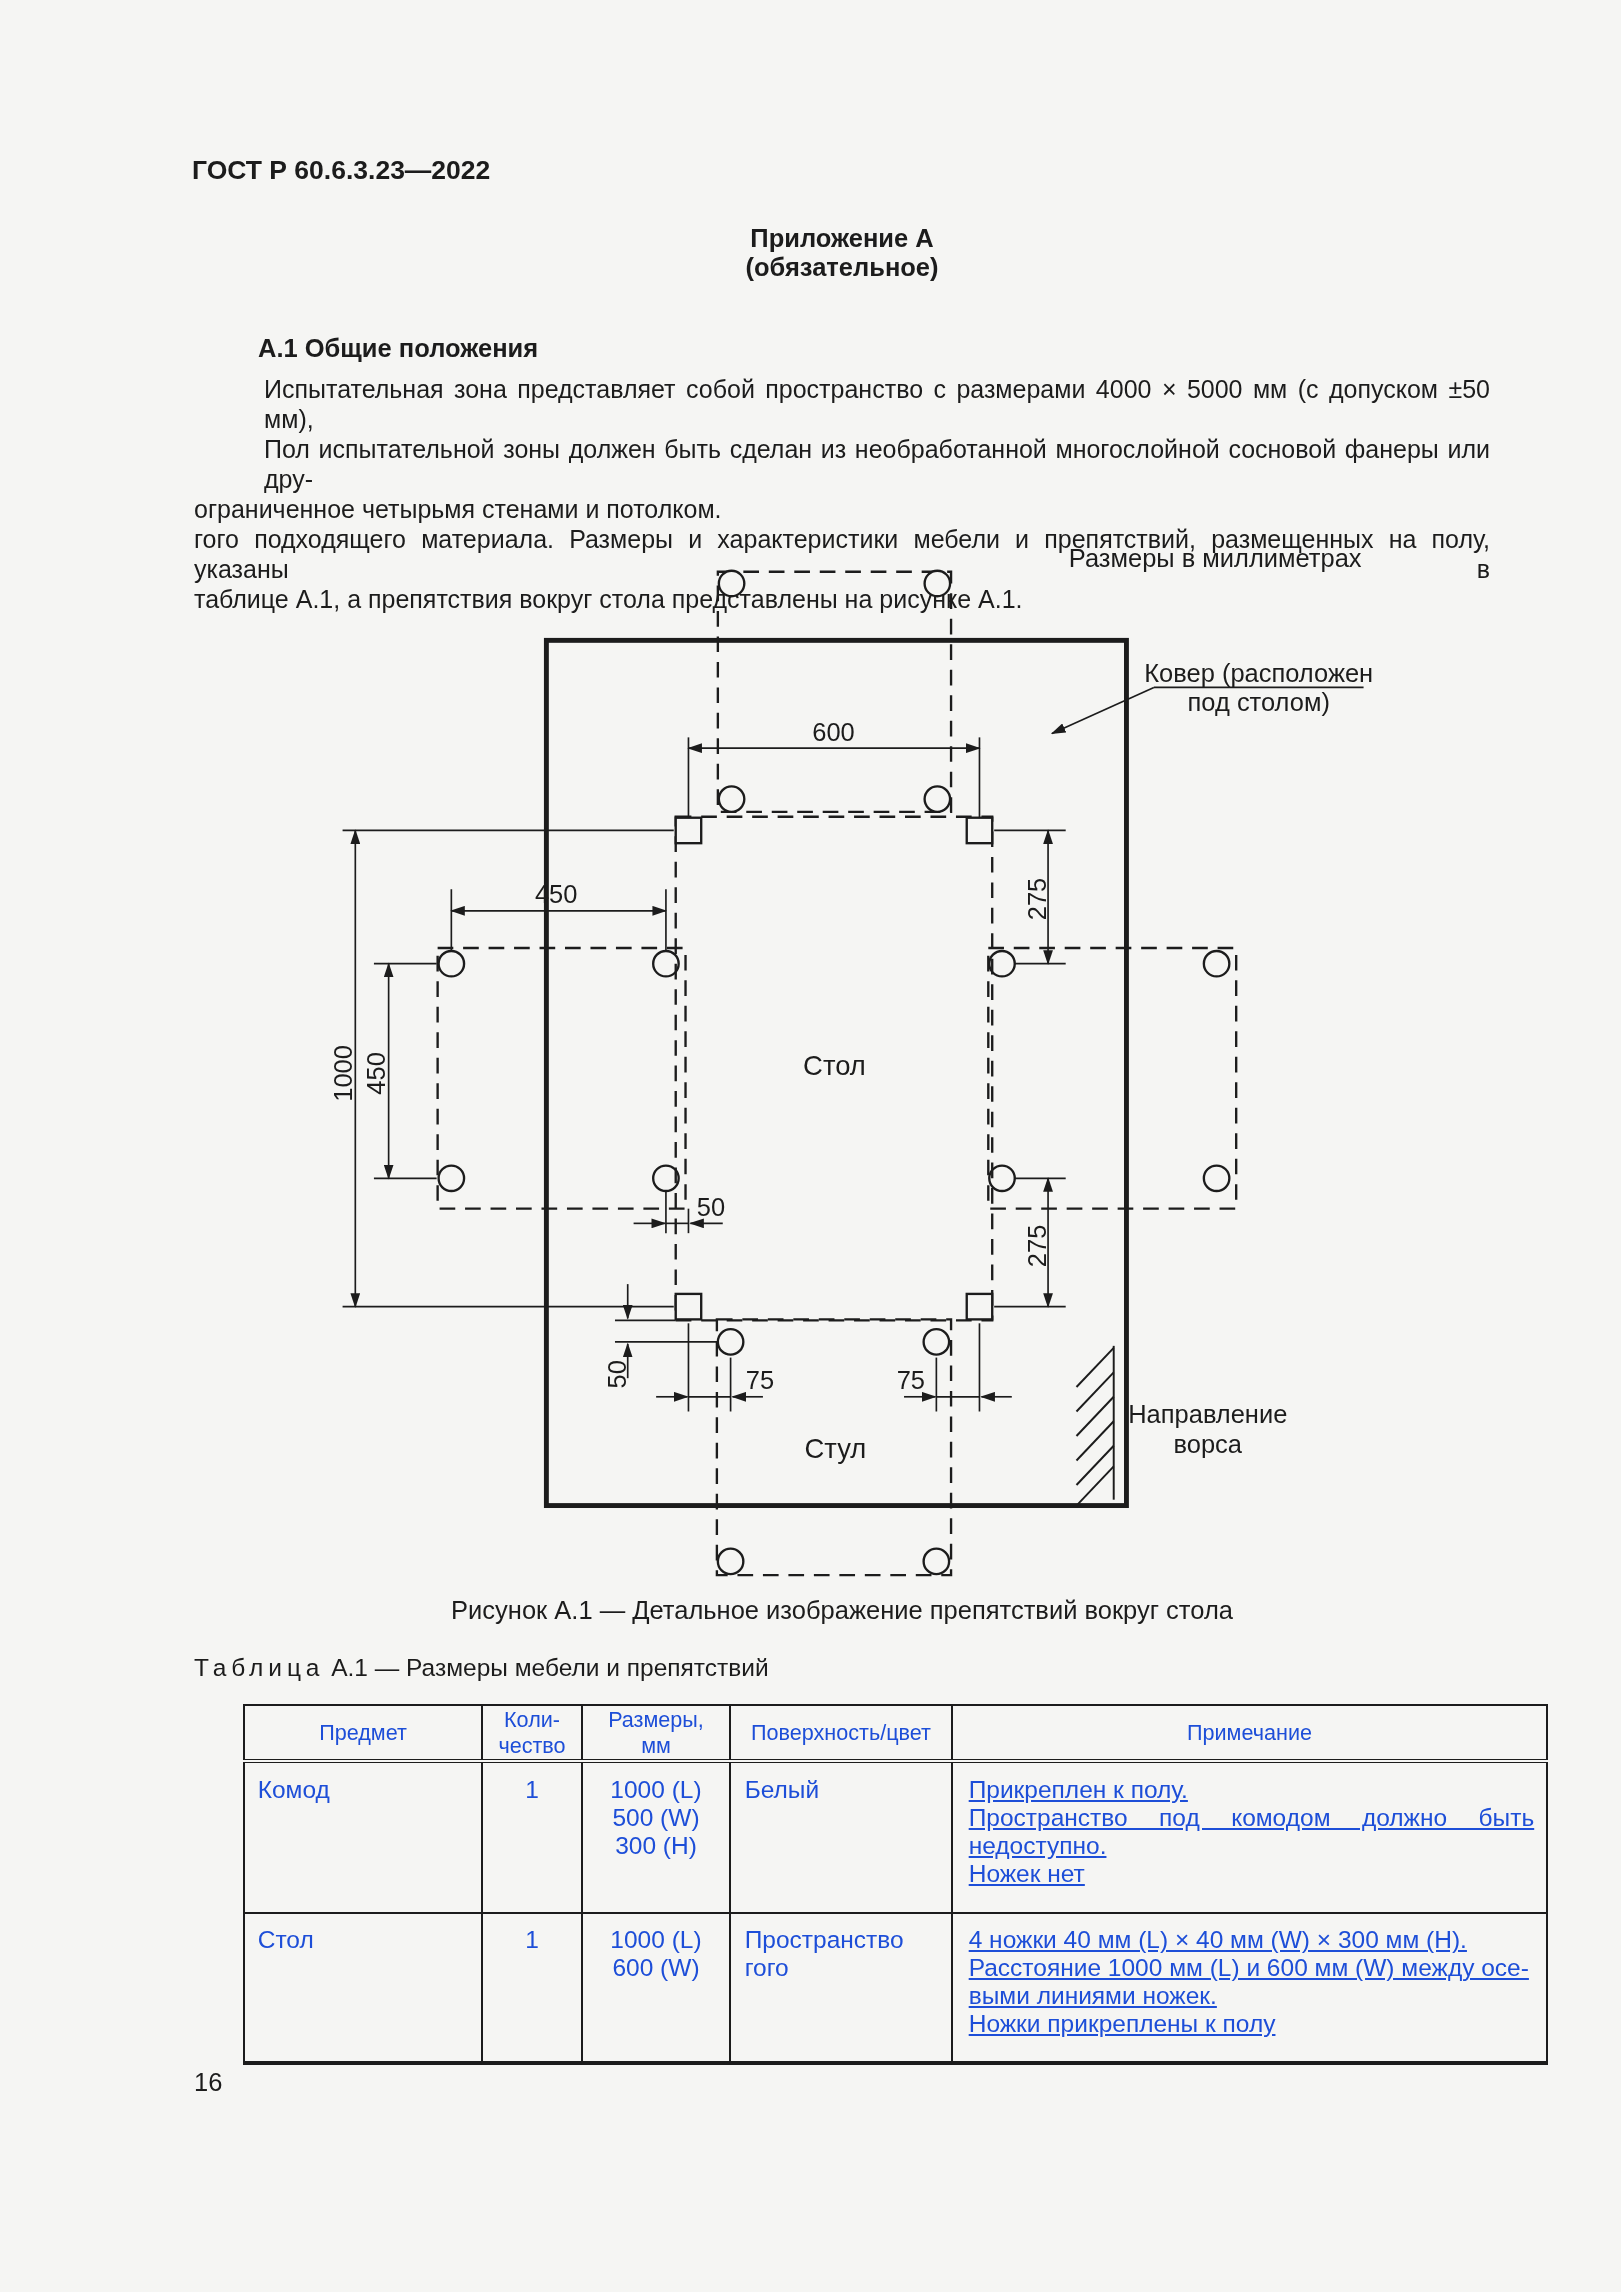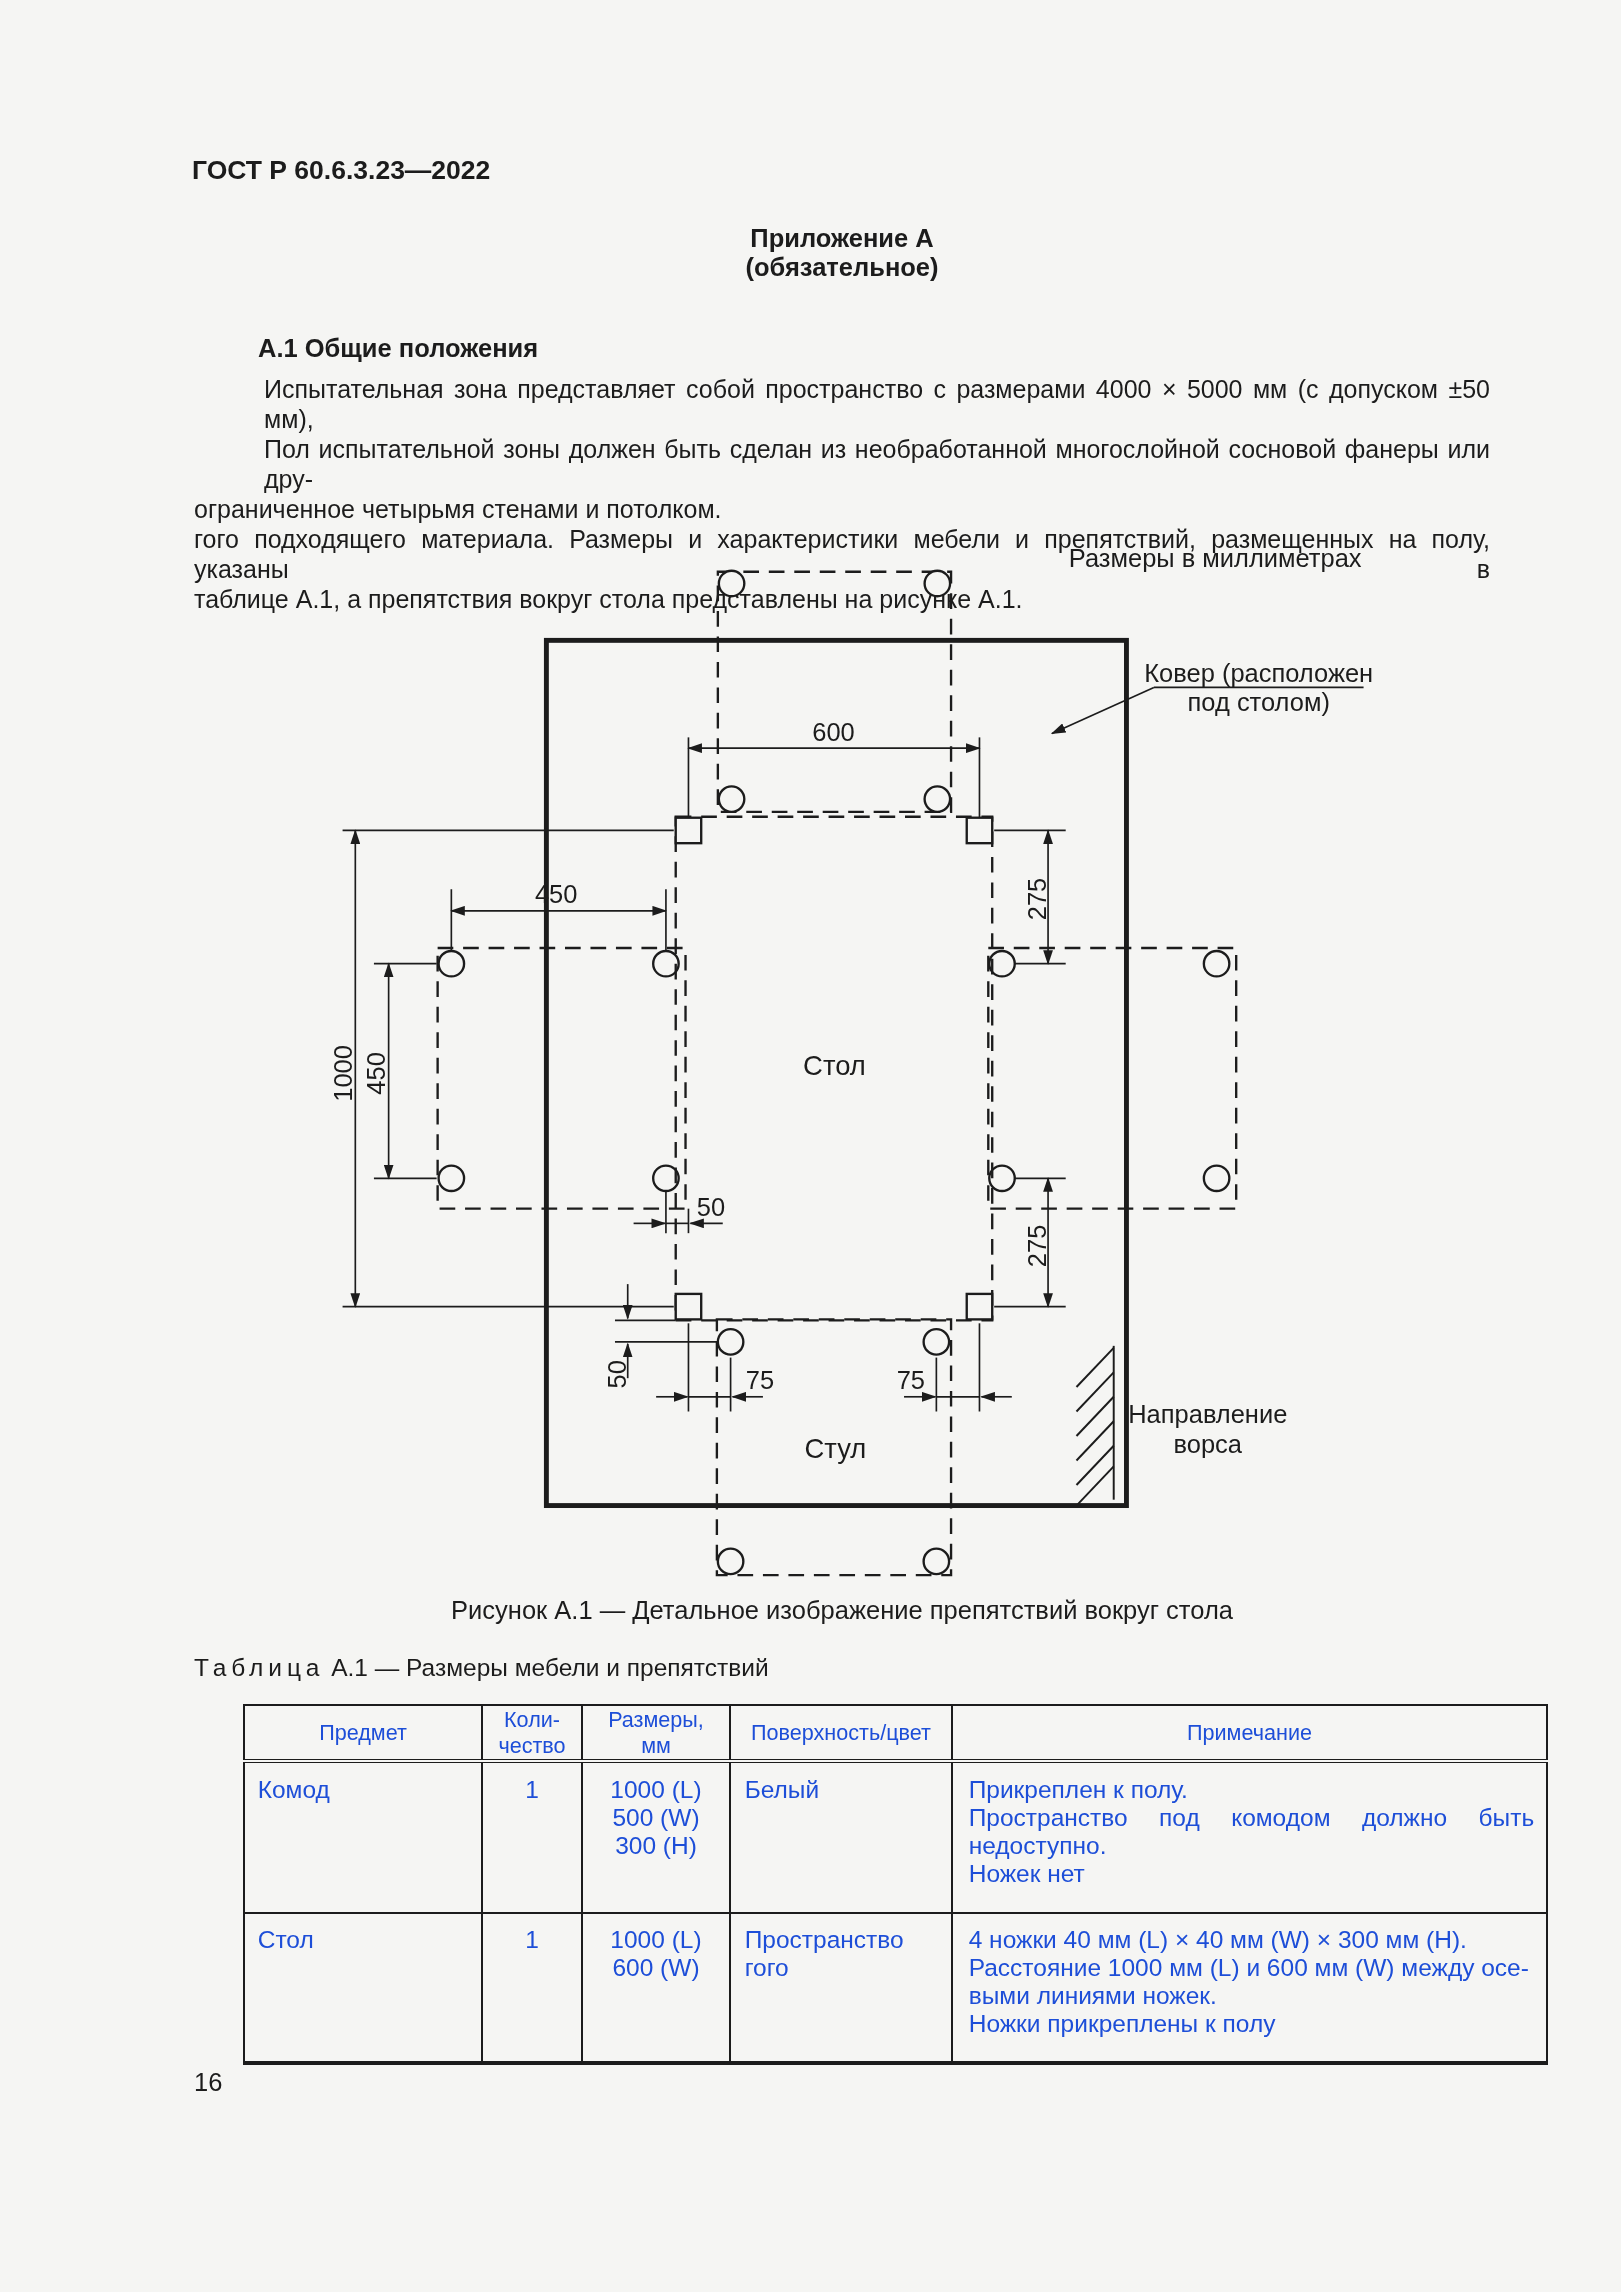--- a/index.html
+++ b/index.html
@@ -21,21 +21,21 @@
              font-size:24.5px;color:#1d4ed8;margin-left:48px;}
   table.spec td{border:2px solid #1c1c1c;vertical-align:top;line-height:28px;overflow:hidden;}
   table.spec .hdr td{border-top:2.9px solid #1c1c1c;border-bottom:4.9px double #1c1c1c;
                      vertical-align:middle;text-align:center;font-size:21.6px;line-height:25.5px;}
   table.spec .r1 td{height:135px;border-radius:32px;}
   table.spec .r2 td{height:134px;border-bottom:4.9px solid #1c1c1c;}
   table.spec td.c-item{padding:12.7px 5.9px 0 12.7px;}
   table.spec td.c-qty{text-align:center;padding-top:12.7px;}
   table.spec td.c-size{text-align:center;padding-top:12.7px;}
   table.spec td.c-surf{padding:12.7px 5.9px 0 13.7px;}
-  table.spec td.c-note{padding:12.7px 11.8px 0 15.7px;}
+  table.spec td.c-note{padding:12.7px 11.8px 0 15.7px;text-decoration:underline;}
   .note-just{text-align:justify;text-align-last:justify;}
   .pg-num{left:194px;top:2068px;font-size:25.5px;}
   
   svg .thin{stroke:#1c1c1c;stroke-width:1.7;fill:none;}
   svg .thick{stroke:#1c1c1c;stroke-width:5;fill:none;}
   svg .dash{stroke:#1c1c1c;stroke-width:2.4;fill:none;stroke-dasharray:16 10;}
   svg .leg{stroke:#1c1c1c;stroke-width:2.4;fill:#f5f5f3;}
   svg .hatch{stroke:#1c1c1c;stroke-width:2;fill:none;}
   svg text{font-family:"Liberation Sans",sans-serif;font-size:26px;fill:#1c1c1c;}
   svg text.big{font-size:28px;}

